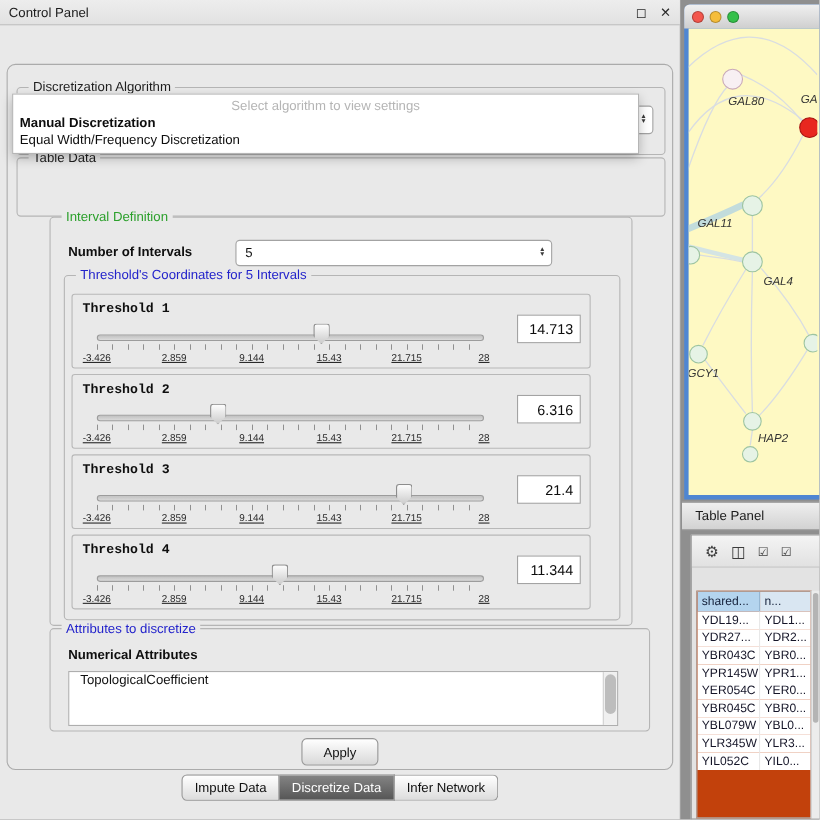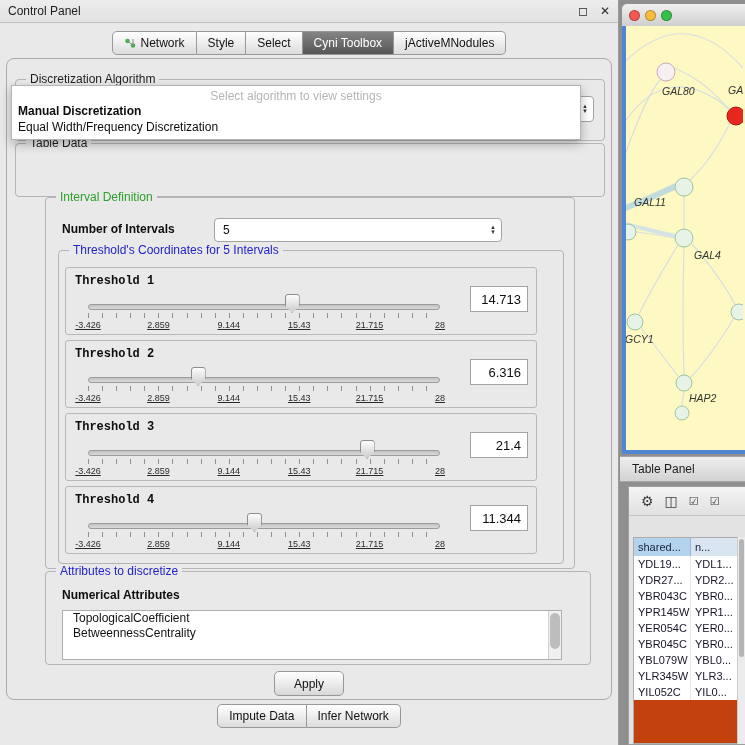--- a/index.html
+++ b/index.html
@@ -82,42 +82,20 @@
 
 <div class="control-panel">
 
   <div class="titlebar">
     <span>Control Panel</span>
     <span class="spacer"></span>
     <span class="win-btn">◻</span>
     <span class="win-btn">✕</span>
   </div>
 
-  <div class="top-tabs">
-    <div class="seg">
-      <svg width="12" height="12">
-          <circle cx="3.5" cy="4" r="2.3" fill="#49b04f"></circle>
-          <circle cx="9" cy="8.5" r="2.3" fill="#49b04f"></circle>
-          <path d="M3.5 4 L9 8.5 M9 2 L9 8.5" stroke="#8a8a8a" stroke-width="1" fill="none"></path>
-        </svg>
-      <span>Network</span>
-    </div>
-    <div class="seg">
-        <span>Style</span>
-      </div>
-    <div class="seg">
-        <span>Select</span>
-      </div>
-    <div class="seg selected">
-        <span>Cyni Toolbox</span>
-      </div>
-    <div class="seg">
-        <span>jActiveMNodules</span>
-      </div>
-  </div>
 
   <div class="main-box">
 
     <div class="groupbox" style="left:8px;top:20px;width:588px;height:60px;">
       <span class="gb-label">Discretization Algorithm</span>
       <div class="combo" style="left:10px;top:16px;right:10px;height:24px;">
         <span></span>
         <span class="stepper">
           <span>▲</span>
           <span>▼</span>
@@ -222,33 +200,35 @@
           <div class="val-box">11.344</div>
         </div>
       </div>
     </div>
 
     <div class="groupbox" style="left:38px;top:512px;width:528px;height:92px;padding-left:16px;">
       <span class="gb-label blue">Attributes to discretize</span>
       <span class="attr-sub">Numerical Attributes</span>
       <div class="listbox">
         <div class="li">TopologicalCoefficient</div>
-        <div class="li">BetweennessCentrality</div>
         <div class="list-scroll">
             <div class="sthumb"></div>
           </div>
       </div>
     </div>
 
     <div class="apply-btn">Apply</div>
   </div>
 
   <div class="bottom-tabs">
     <div class="seg">
         <span>Impute Data</span>
+      </div>
+    <div class="seg selected">
+        <span>Discretize Data</span>
       </div>
     <div class="seg">
         <span>Infer Network</span>
       </div>
   </div>
 </div>
 
 <div class="network-window">
   <div class="nw-titlebar">
     <span class="tl" id="tl-close" style="background: rgb(243, 87, 77);"></span>

